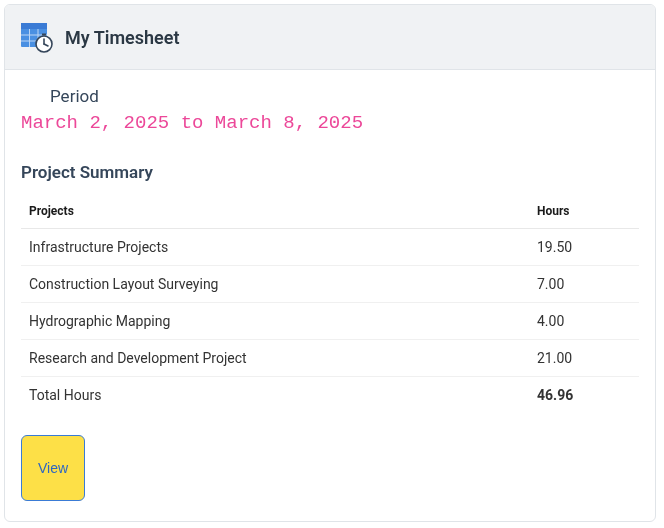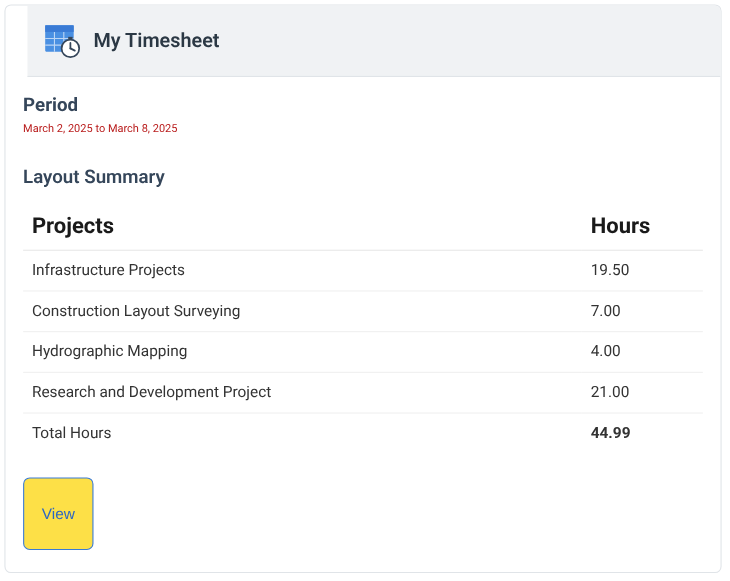--- a/index.html
+++ b/index.html
@@ -18,61 +18,62 @@
     overflow: hidden;
     background: #fff;
   }
   .card-header {
     display: flex;
     align-items: center;
     background: #f0f2f4;
     border-bottom: 1px solid #e0e4e8;
     padding: 16px 16px;
     gap: 12px;
-    margin-left: 20px;
   }
   .header-icon {
     width: 32px;
     height: 32px;
     position: relative;
     flex-shrink: 0;
   }
   .card-title {
     font-size: 18px;
     font-weight: 600;
     color: #2b3844;
   }
   .card-body {
     padding: 16px 16px 20px 16px;
   }
   .section-title {
     font-size: 17px;
-    font-weight: 700;
+    font-weight: 400;
     color: #35465a;
     margin-bottom: 6px;
+    margin-left: 29px;
   }
   .period-value {
-    font-size: 10px;
-    color: #b91c1c;
+    font-size: 19px;
+    color: #ec4899;
     margin-bottom: 28px;
+    font-family: Liberation Mono, monospace;
   }
   .summary-title {
     font-size: 17px;
     font-weight: 600;
     color: #35465a;
     margin-bottom: 12px;
   }
   table {
     width: 100%;
     border-collapse: collapse;
     margin-bottom: 22px;
   }
   thead th {
     text-align: left;
-    font-size: 20px;
+    font-size: 12px;
     font-weight: 700;
     color: #1a1a1a;
     padding: 10px 8px;
     border-bottom: 1px solid #e8e8e8;
     margin-left: 40px;
   }
   thead th:last-child { text-align: left; width: 110px; }
   tbody td {
     font-size: 14px;
     color: #333;
@@ -115,21 +116,21 @@
         <line x1="23" y1="23" x2="23" y2="18" stroke="#35465a" stroke-width="1.6" stroke-linecap="round"></line>
         <line x1="23" y1="23" x2="27" y2="25" stroke="#35465a" stroke-width="1.6" stroke-linecap="round"></line>
       </svg>
     </div>
     <h2 class="card-title">My Timesheet</h2>
   </div>
   <div class="card-body">
     <div class="section-title">Period</div>
     <div class="period-value">March 2, 2025 to March 8, 2025</div>
 
-    <div class="summary-title">Layout Summary</div>
+    <div class="summary-title">Project Summary</div>
 
     <table>
       <thead>
         <tr>
           <th>Projects</th>
           <th>Hours</th>
         </tr>
       </thead>
       <tbody>
         <tr>
@@ -143,20 +144,20 @@
         <tr>
           <td>Hydrographic Mapping</td>
           <td>4.00</td>
         </tr>
         <tr>
           <td>Research and Development Project</td>
           <td>21.00</td>
         </tr>
         <tr class="total">
           <td>Total Hours</td>
-          <td>44.99</td>
+          <td>46.96</td>
         </tr>
       </tbody>
     </table>
 
     <button class="view-btn">View</button>
   </div>
 </div>
 
 </body></html>

